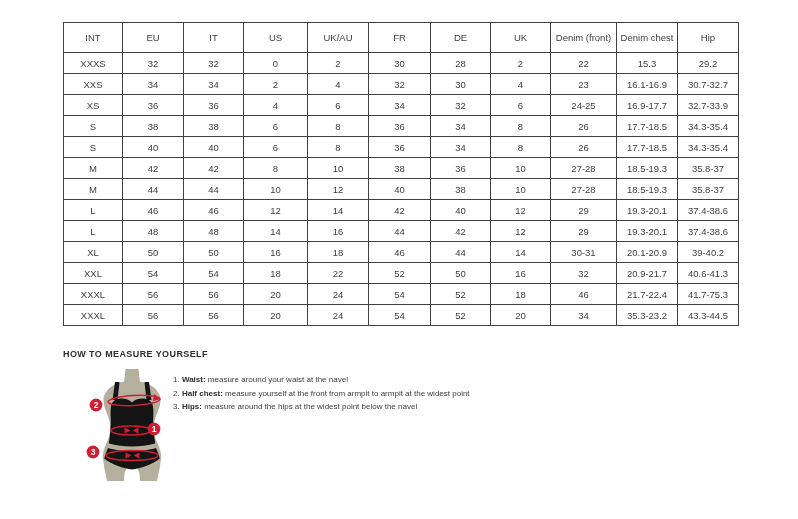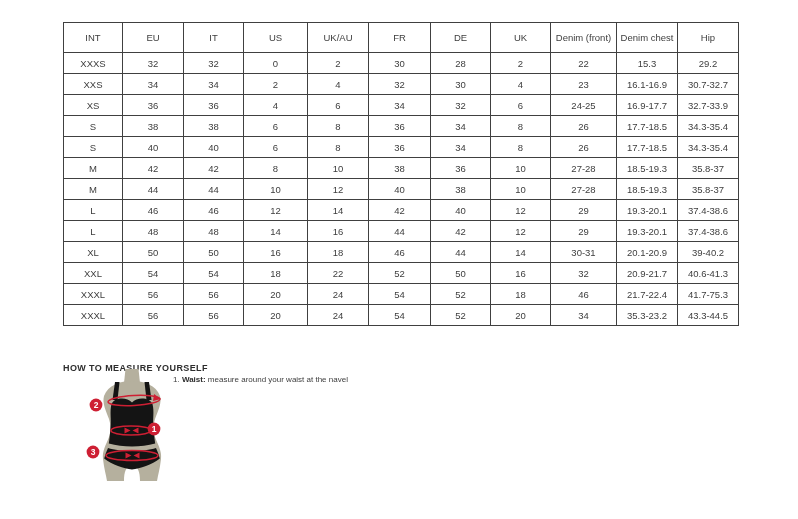--- a/index.html
+++ b/index.html
@@ -14,21 +14,21 @@
     font-size:9.5px;color:#3d3d3d;
   }
   .size-table th,.size-table td{
     border:1px solid #404040;text-align:center;vertical-align:middle;
     padding:0;white-space:nowrap;overflow:hidden;font-weight:normal;
   }
   .size-table thead th{height:29px;}
   .size-table tbody td{height:20px;}
   
   .measure-heading{
-    position:absolute;left:63px;top:363px;
+    position:absolute;left:63px;top:349px;
     font-size:9px;font-weight:bold;letter-spacing:.4px;color:#2d2d2d;text-align:right;
   }
   .figure-wrap{position:absolute;left:82px;top:369px;width:100px;height:113px;}
   .instr-list{position:absolute;left:173px;top:373px;font-size:8px;color:#3d3d3d;}
   .instr-item{line-height:13.5px;white-space:nowrap;}
   .instr-item b{color:#2d2d2d;}
 </style>
 </head>
 <body>
 
@@ -286,13 +286,21 @@
       <text x="11" y="86" fill="#ffffff">3</text>
     </g>
   </svg>
 </div>
 
 <div class="instr-list">
   <div class="instr-item">
     <span>1.</span>
     <b>Waist:</b><span> measure around your waist at the navel</span>
   </div>
+  <div class="instr-item">
+    <span>2.</span>
+    <b>Half chest:</b><span> measure yourself at the front from armpit to armpit at the widest point</span>
+  </div>
+  <div class="instr-item">
+    <span>3.</span>
+    <b>Hips:</b><span> measure around the hips at the widest point below the navel</span>
+  </div>
 </div>
 
 </body></html>

